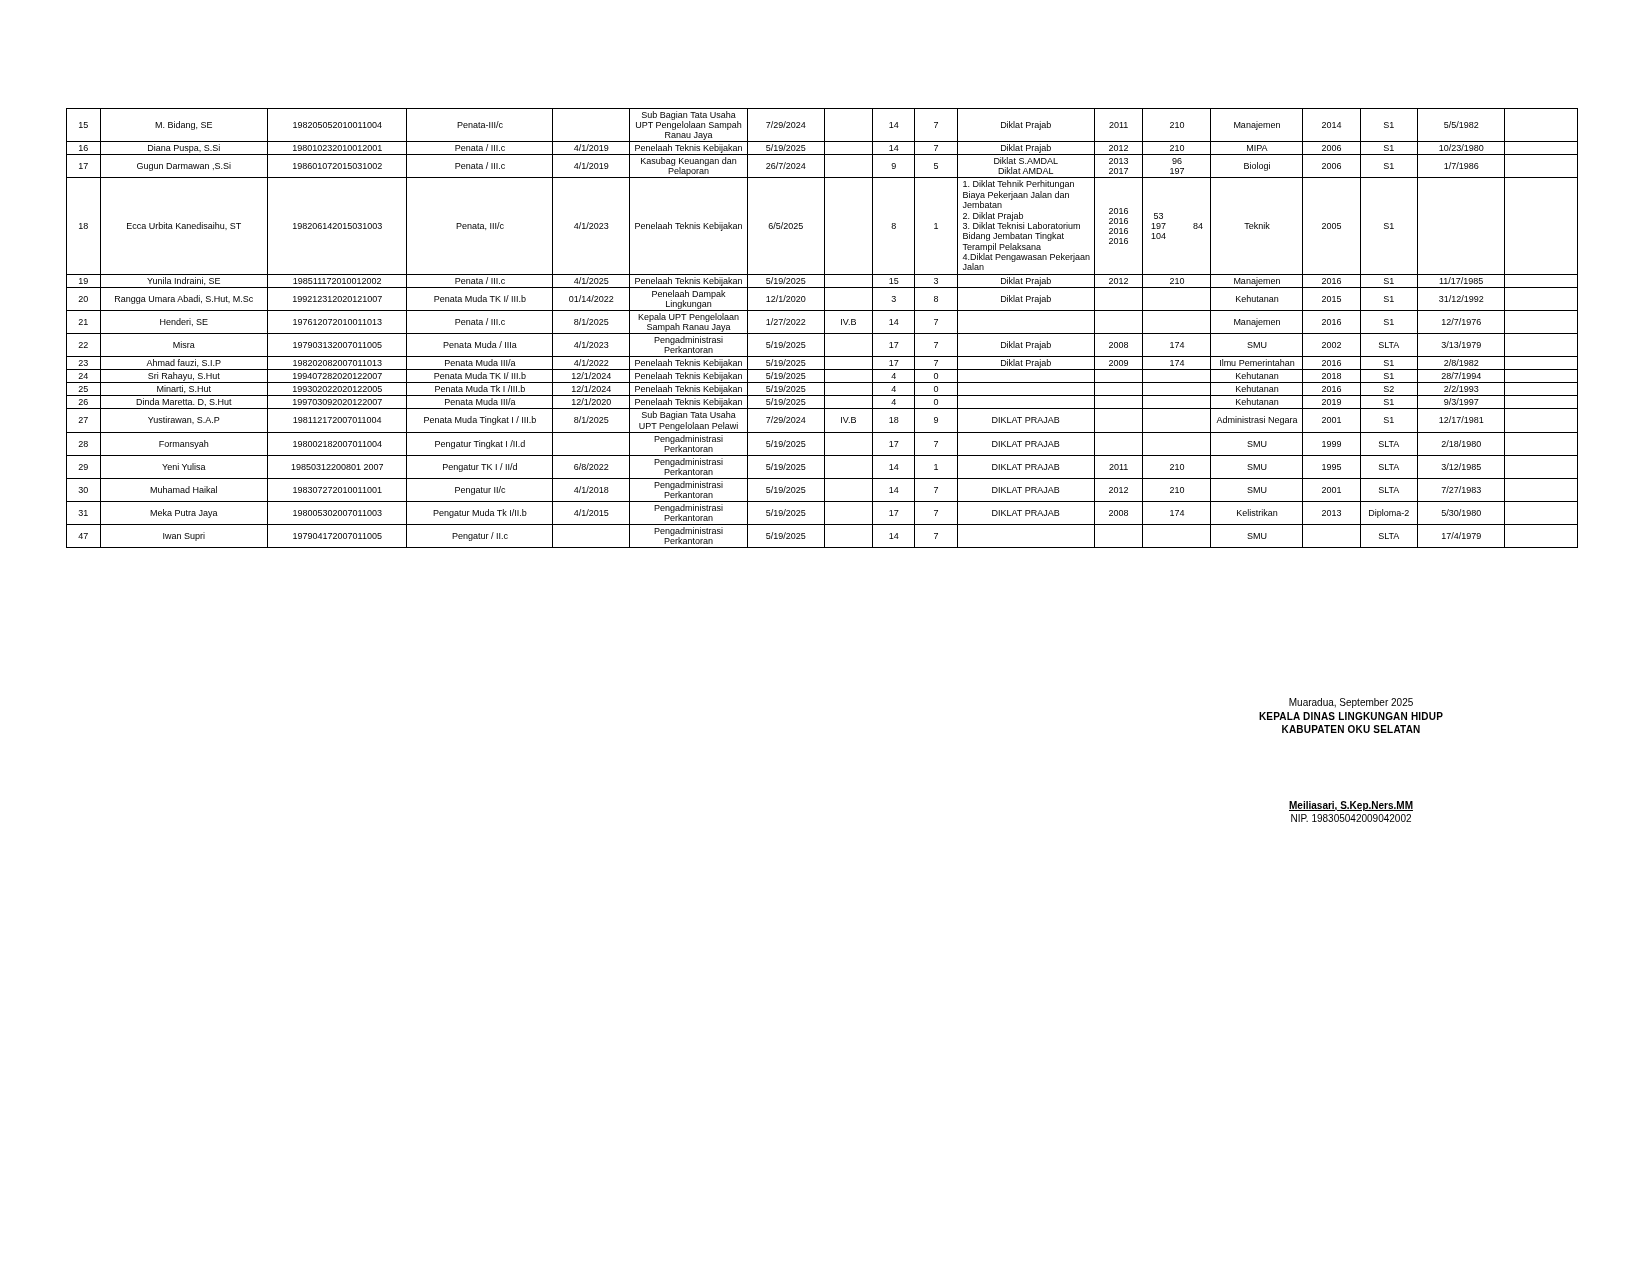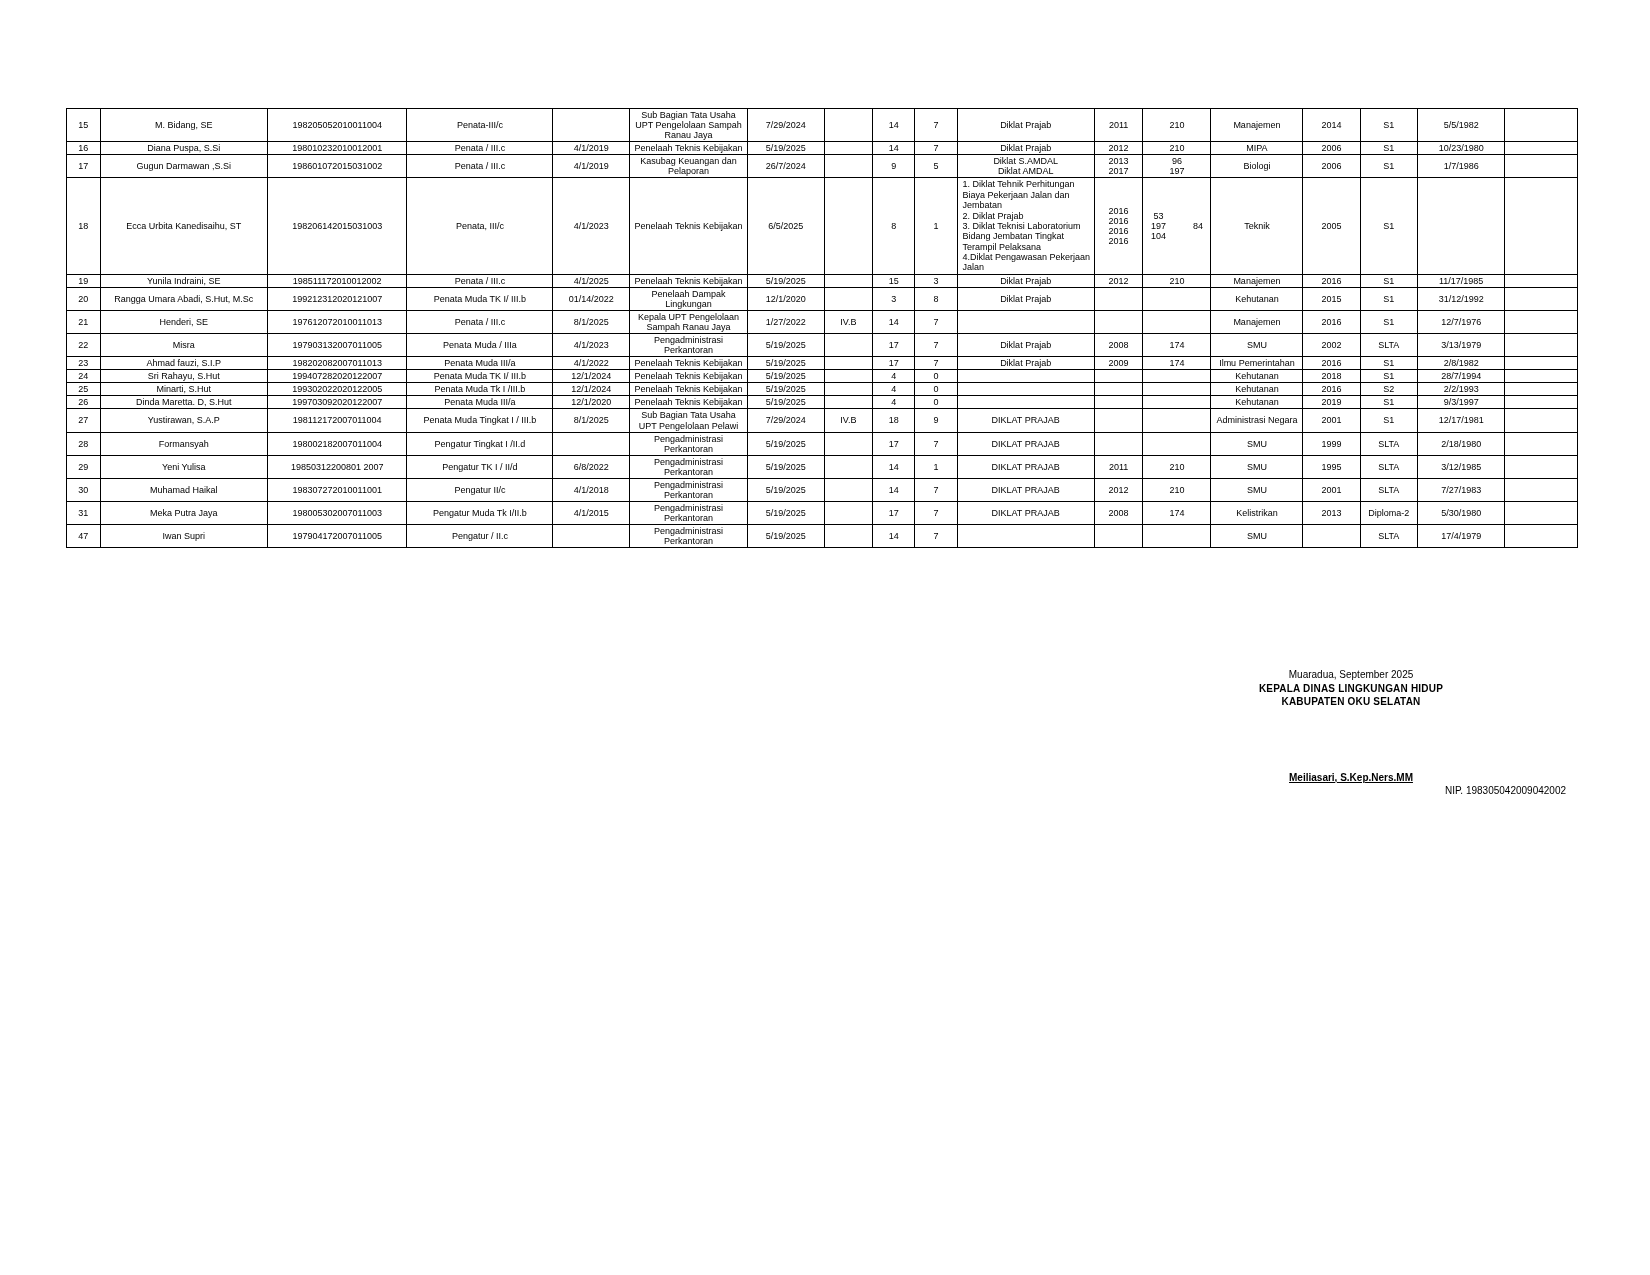--- a/index.html
+++ b/index.html
@@ -73,34 +73,34 @@
   .bottom-date-align {
     display: flex;
     align-items: flex-end;
     justify-content: center;
     height: 100%;
   }
 
   .signature {
     position: absolute;
     right: 84px;
-    top: 668px;
+    top: 696px;
     width: 430px;
     text-align: center;
     font-size: 10px;
     line-height: 1.35;
   }
   .signature .place-date { font-weight: normal; }
   .signature .office { font-weight: bold; letter-spacing: .2px; text-align: center; }
   .signature .gap { height: 62px; }
   .signature .signer-name {
     font-weight: bold;
     text-decoration: underline;
   }
-  .signature .signer-nip { font-weight: normal; text-align: right; }
+  .signature .signer-nip { font-weight: normal; }
 </style>
 </head>
 <body>
 
 <div class="page">
 
   <table class="roster">
     <tbody>
         <tr>
           <td class="num">15</td>

